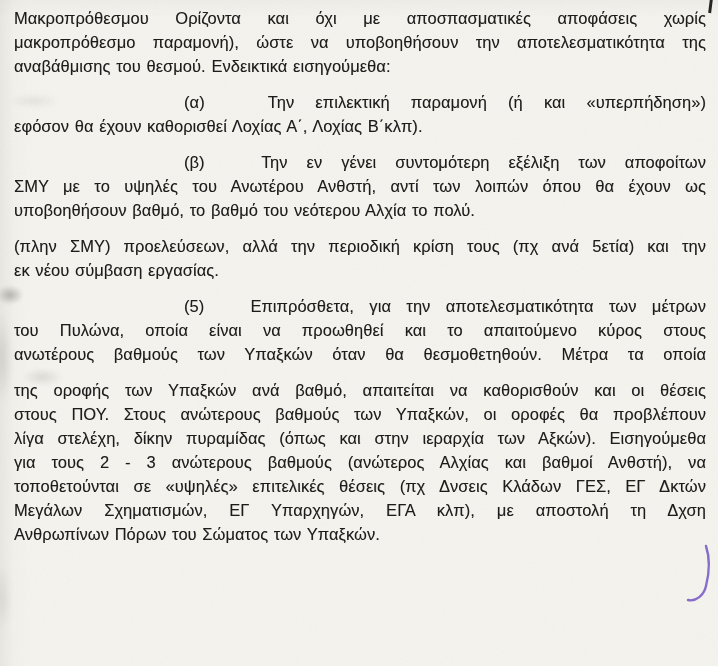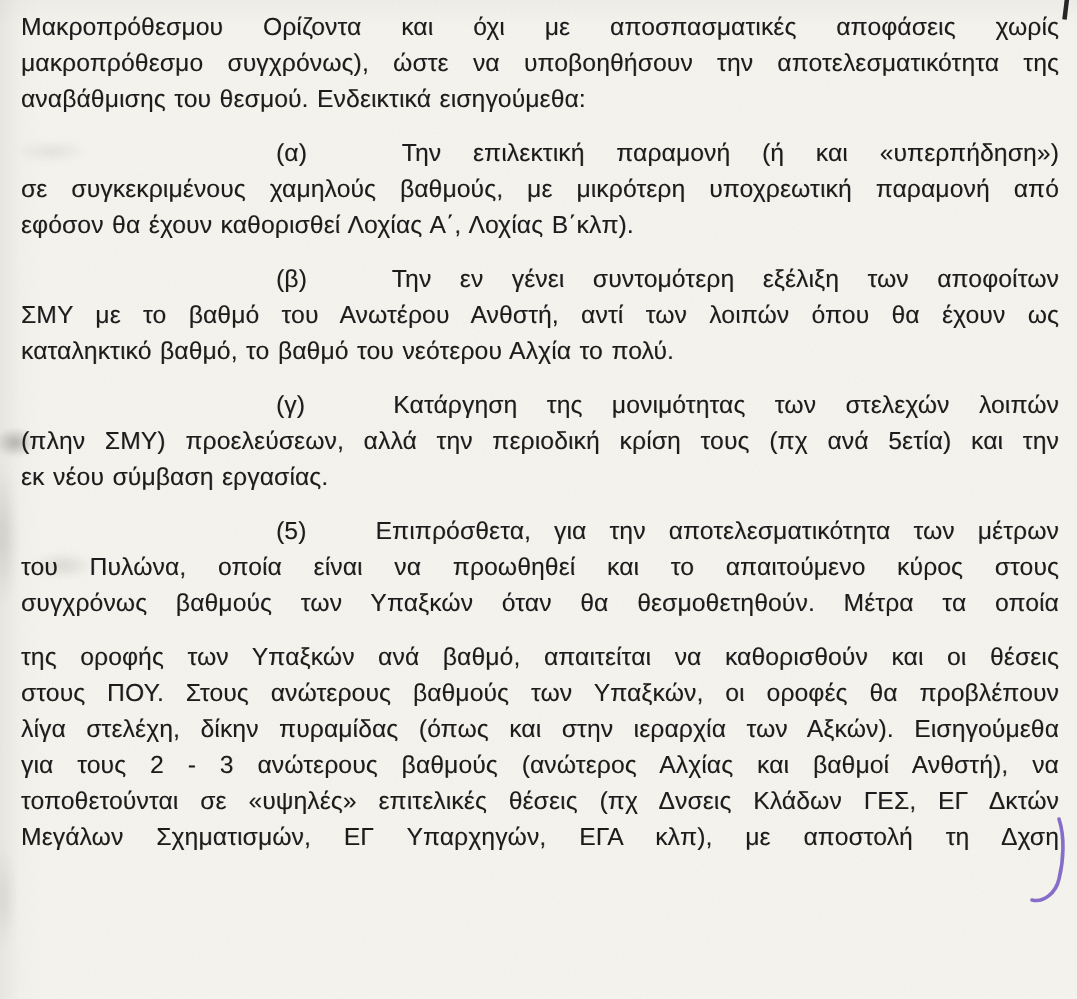--- a/index.html
+++ b/index.html
@@ -103,46 +103,45 @@
 
   <div class="corner-tick"></div>
 
   <svg class="pen-mark" width="38" height="70" viewBox="0 0 38 70" xmlns="http://www.w3.org/2000/svg">
     <path d="M 26 6 C 30 18, 29 34, 26 46 C 24 55, 16 62, 8 60" fill="none" stroke="#7a5ec5" stroke-width="2.4" stroke-linecap="round" opacity="0.9"></path>
   </svg>
 
   <div class="doc" id="doc-body">
       <div class="para">
         <div class="line first">Μακροπρόθεσμου Ορίζοντα και όχι με αποσπασματικές αποφάσεις χωρίς</div>
-        <div class="line">μακροπρόθεσμο συγχρόνως), ώστε να υποβοηθήσουν την αποτελεσματικότητα της</div>
+        <div class="line">μακροπρόθεσμο παραμονή), ώστε να υποβοηθήσουν την αποτελεσματικότητα της</div>
         <div class="line last">αναβάθμισης του θεσμού. Ενδεικτικά εισηγούμεθα:</div>
       </div>
       <div class="para indented">
         <div class="line first">(α)&nbsp;&nbsp; Την επιλεκτική παραμονή (ή και «υπερπήδηση»)</div>
-        <div class="line">σε συγκεκριμένους χαμηλούς βαθμούς, με μικρότερη υποχρεωτική παραμονή από</div>
         <div class="line last">εφόσον θα έχουν καθορισθεί Λοχίας Α΄, Λοχίας Β΄κλπ).</div>
       </div>
       <div class="para indented">
         <div class="line first">(β)&nbsp;&nbsp; Την εν γένει συντομότερη εξέλιξη των αποφοίτων</div>
-        <div class="line">ΣΜΥ με το βαθμό του Ανωτέρου Ανθστή, αντί των λοιπών όπου θα έχουν ως</div>
-        <div class="line last">καταληκτικό βαθμό, το βαθμό του νεότερου Αλχία το πολύ.</div>
+        <div class="line">ΣΜΥ με το υψηλές του Ανωτέρου Ανθστή, αντί των λοιπών όπου θα έχουν ως</div>
+        <div class="line last">υποβοηθήσουν βαθμό, το βαθμό του νεότερου Αλχία το πολύ.</div>
       </div>
       <div class="para indented">
-        <div class="line first">(γ)&nbsp;&nbsp; Κατάργηση της μονιμότητας των στελεχών λοιπών</div>
         <div class="line">(πλην ΣΜΥ) προελεύσεων, αλλά την περιοδική κρίση τους (πχ ανά 5ετία) και την</div>
         <div class="line last">εκ νέου σύμβαση εργασίας.</div>
       </div>
       <div class="para indented">
         <div class="line first">(5)&nbsp;&nbsp; Επιπρόσθετα, για την αποτελεσματικότητα των μέτρων</div>
         <div class="line">του Πυλώνα, οποία είναι να προωθηθεί και το απαιτούμενο κύρος στους</div>
-        <div class="line">συγχρόνως βαθμούς των Υπαξκών όταν θα θεσμοθετηθούν. Μέτρα τα οποία</div>
+        <div class="line">ανωτέρους βαθμούς των Υπαξκών όταν θα θεσμοθετηθούν. Μέτρα τα οποία</div>
       </div>
       <div class="para indented">
         <div class="line">της οροφής των Υπαξκών ανά βαθμό, απαιτείται να καθορισθούν και οι θέσεις</div>
         <div class="line">στους ΠΟΥ. Στους ανώτερους βαθμούς των Υπαξκών, οι οροφές θα προβλέπουν</div>
         <div class="line">λίγα στελέχη, δίκην πυραμίδας (όπως και στην ιεραρχία των Αξκών). Εισηγούμεθα</div>
         <div class="line">για τους 2 - 3 ανώτερους βαθμούς (ανώτερος Αλχίας και βαθμοί Ανθστή), να</div>
         <div class="line">τοποθετούνται σε «υψηλές» επιτελικές θέσεις (πχ Δνσεις Κλάδων ΓΕΣ, ΕΓ Δκτών</div>
         <div class="line">Μεγάλων Σχηματισμών, ΕΓ Υπαρχηγών, ΕΓΑ κλπ), με αποστολή τη Δχση</div>
+        <div class="line last">Ανθρωπίνων Πόρων του Σώματος των Υπαξκών.</div>
       </div>
     </div>
 
 </div>
 
 </body></html>

